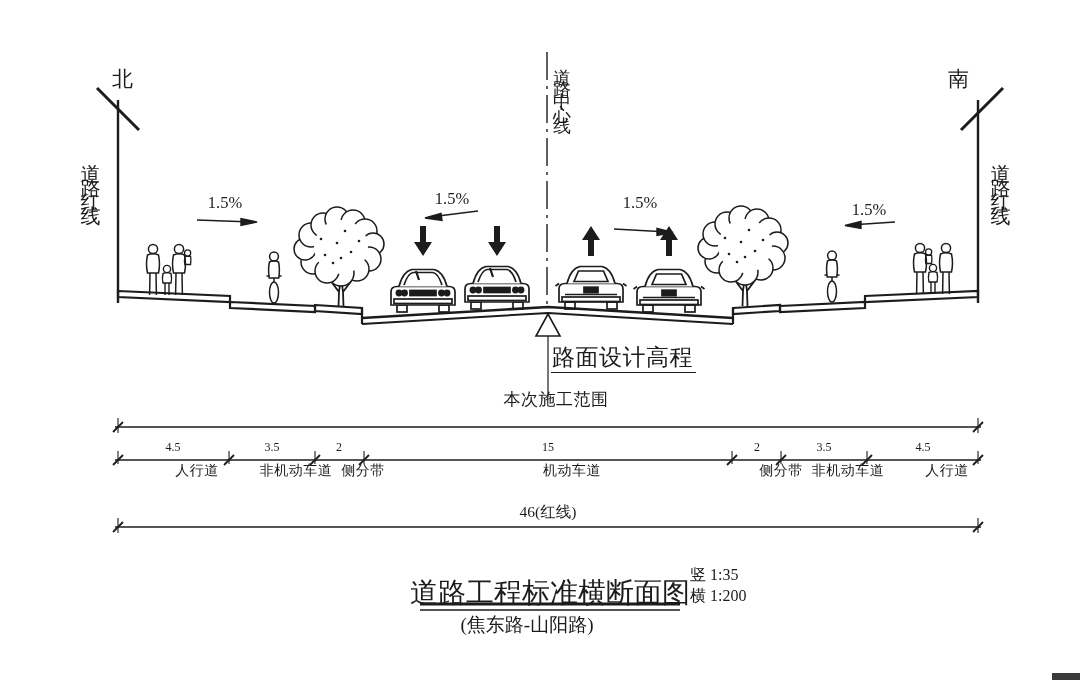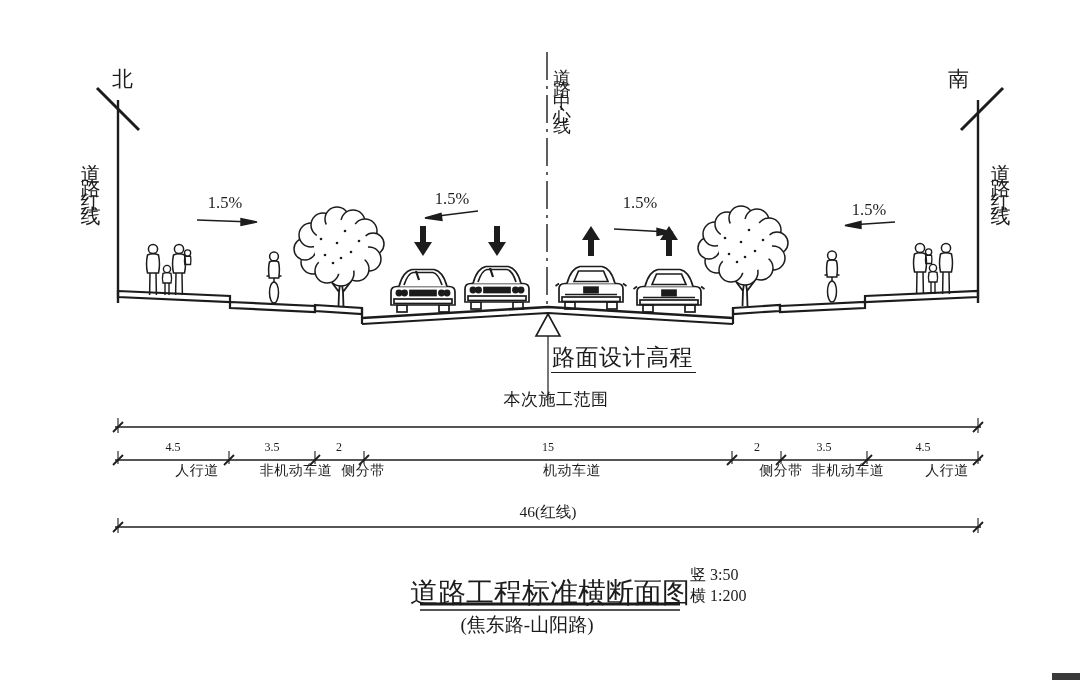--- a/index.html
+++ b/index.html
@@ -261,16 +261,16 @@
 <div class="lbl dimname ctr" style="left:339px;top:464px;">侧分带</div>
 <div class="lbl dimname ctr" style="left:548px;top:464px;">机动车道</div>
 <div class="lbl dimname ctr" style="left:757px;top:464px;">侧分带</div>
 <div class="lbl dimname ctr" style="left:824px;top:464px;">非机动车道</div>
 <div class="lbl dimname ctr" style="left:923px;top:464px;">人行道</div>
 
 <div class="lbl total ctr" style="left:548px;top:504px;">46(红线)</div>
 
 <div class="lbl title ctr" style="left:550px;top:566px;">道路工程标准横断面图</div>
 <div class="lbl subtitle ctr" style="left:527px;top:615px;">(焦东路-山阳路)</div>
-<div class="lbl scale" style="left:690px;top:567px;">竖 3:50</div>
+<div class="lbl scale" style="left:690px;top:567px;">竖 1:35</div>
 <div class="lbl scale" style="left:690px;top:588px;">横 1:200</div>
 
 </div>
 
 </body></html>

